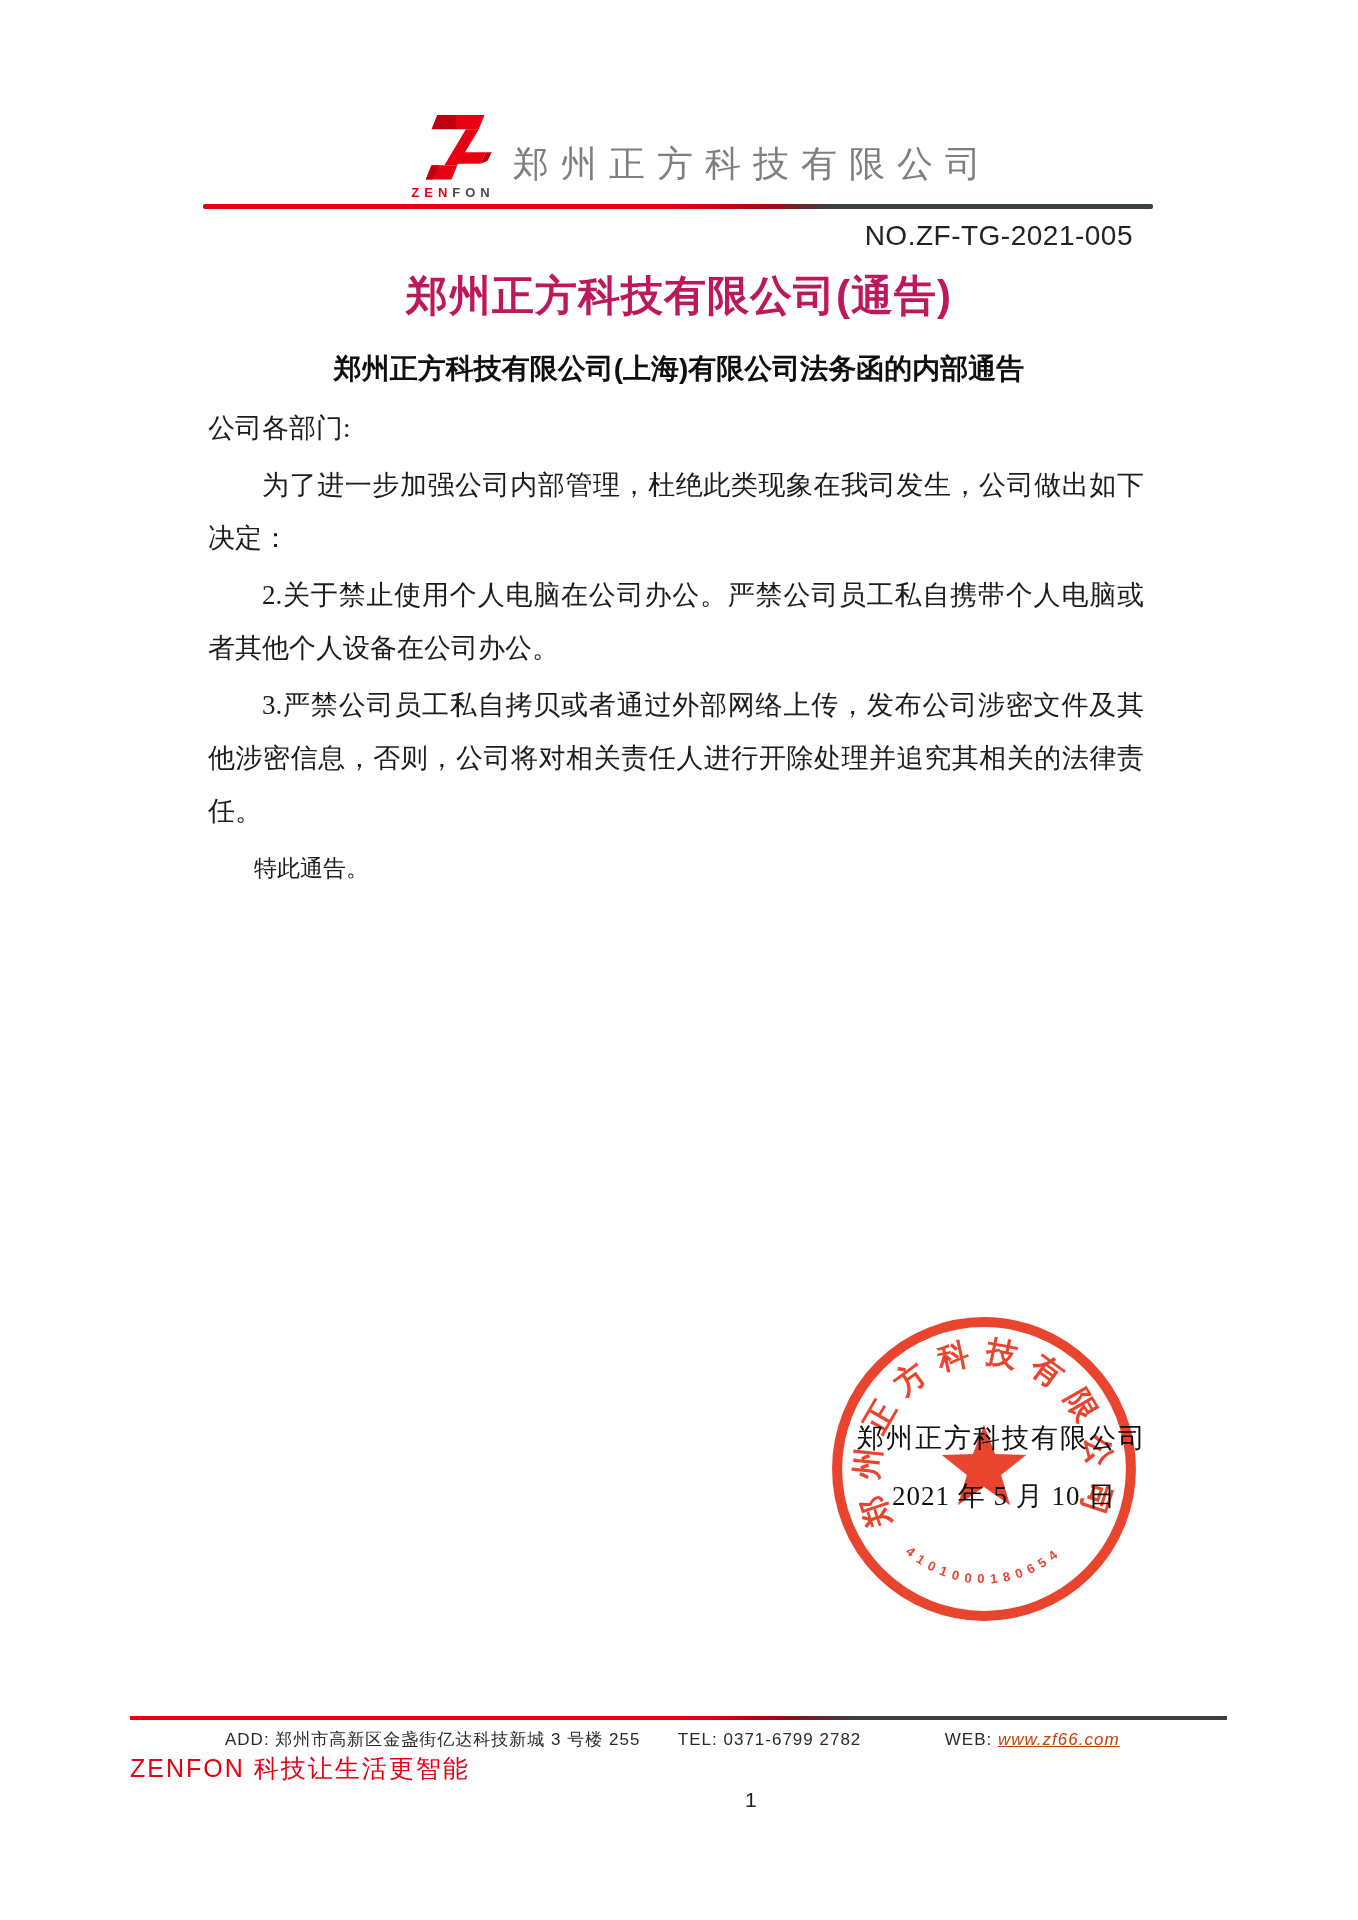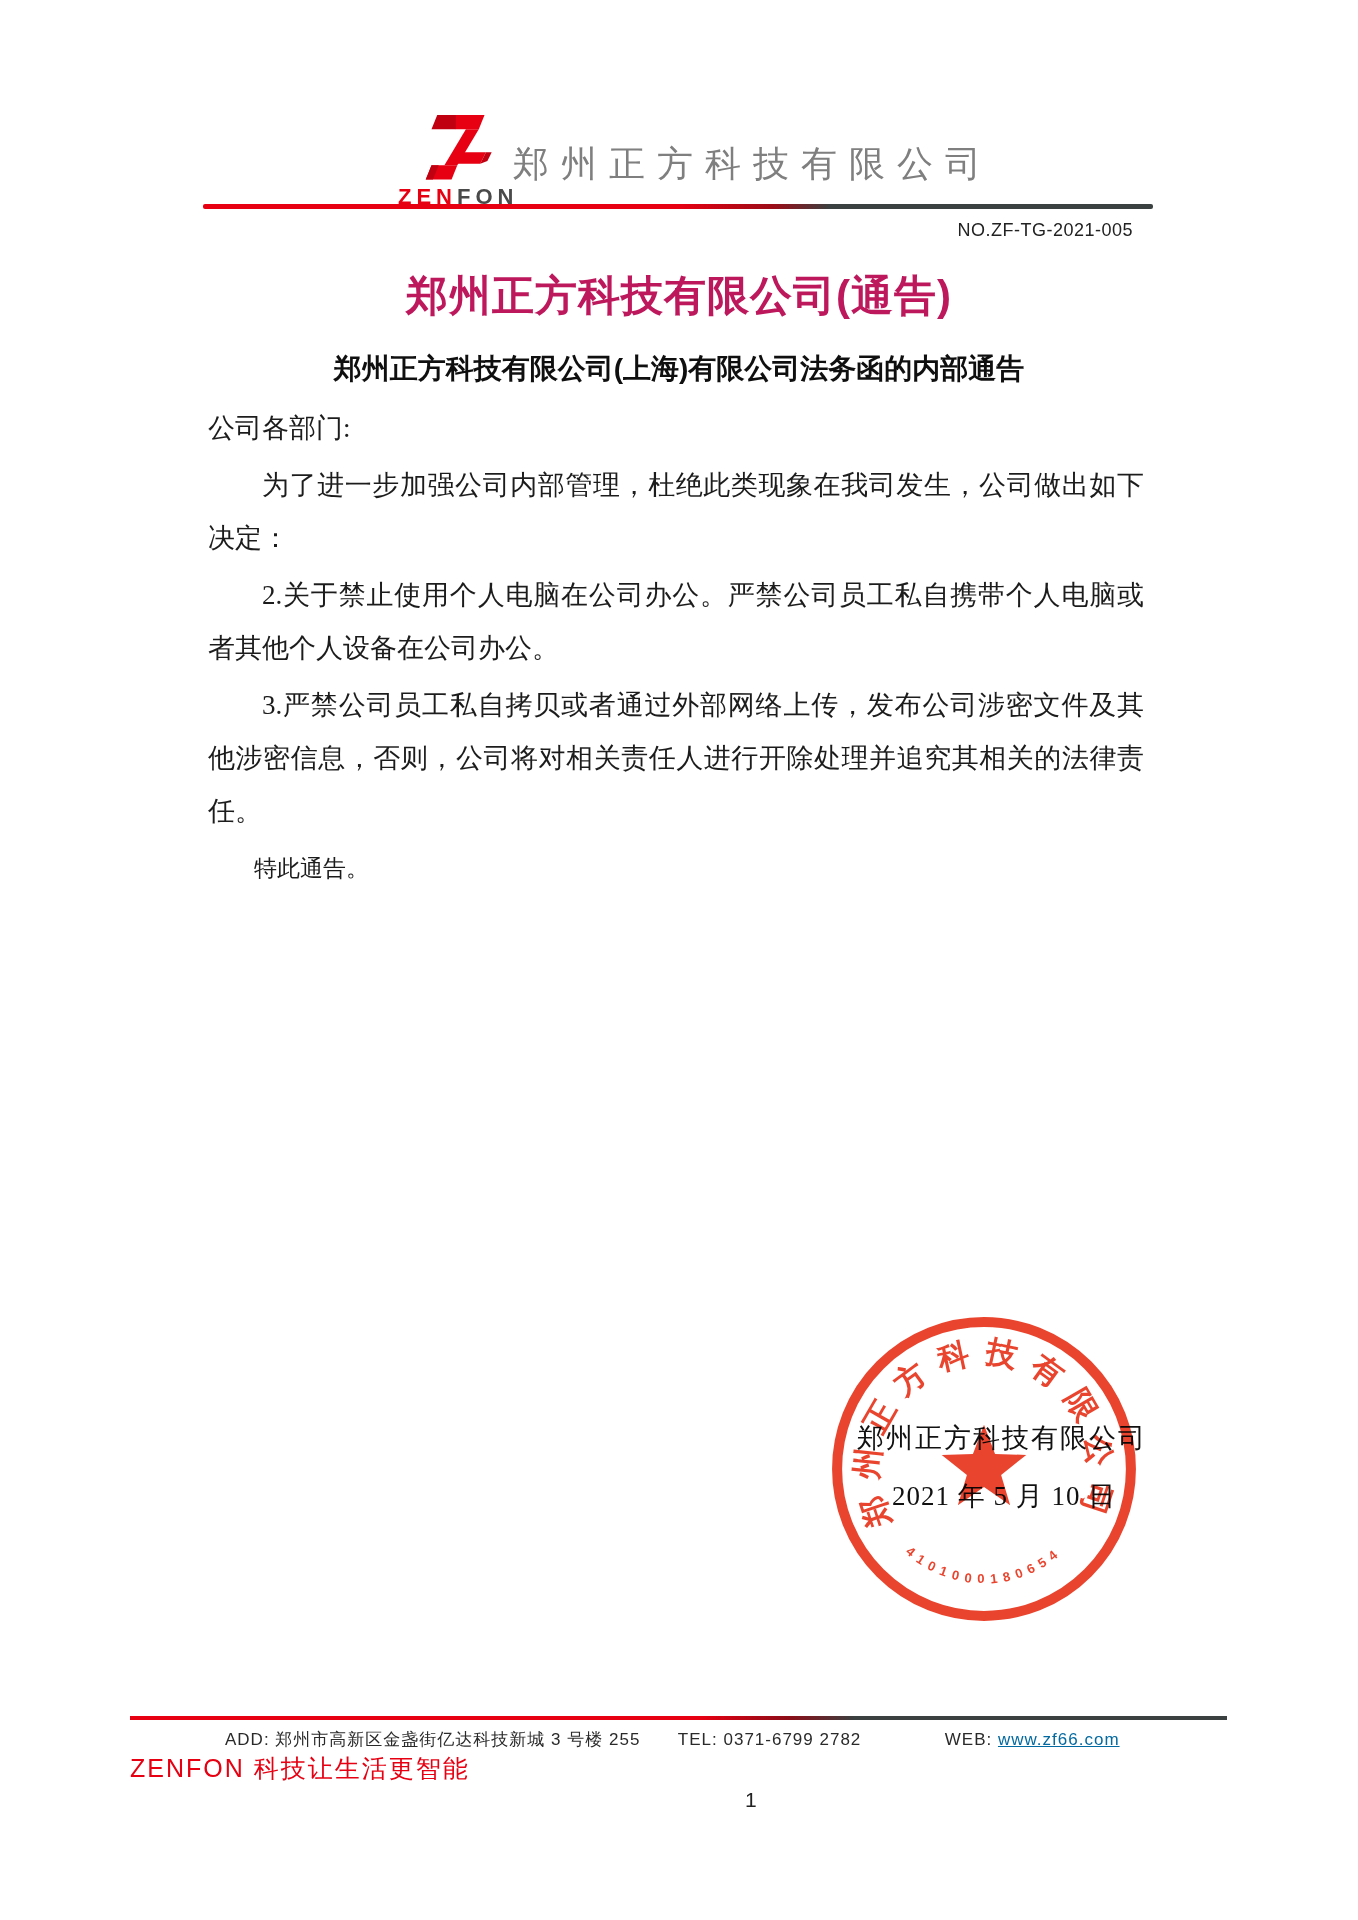--- a/index.html
+++ b/index.html
@@ -9,40 +9,40 @@
     background:#ffffff;
     overflow:hidden;
     font-family:"Liberation Serif","DejaVu Serif",serif;
     color:#1c1c1c;
   }
   
   .logo-wrap{position:absolute;left:398px;top:112px;width:110px;text-align:center;}
   .logo-mark{width:86px;height:72px;display:block;margin:0 auto;}
   .logo-word{
     font-family:"Liberation Sans","DejaVu Sans",sans-serif;
-    font-weight:bold;font-size:22px;letter-spacing:5px;line-height:1;
+    font-weight:bold;font-size:13px;letter-spacing:5px;line-height:1;
     margin-top:2px;white-space:nowrap;
   }
   .logo-word .zen{color:#e60012;}
   .logo-word .fon{color:#4a4a4a;}
   .header-company{
     position:absolute;left:513px;top:140px;
     font-family:"Liberation Sans","DejaVu Sans",sans-serif;
     font-size:36px;color:#7f7f7f;letter-spacing:12px;white-space:nowrap;
     font-weight:400;
   }
   .header-rule{
     position:absolute;left:203px;top:204px;width:950px;height:5px;
     background:linear-gradient(to right,#e60012 0%,#e60012 50%,#9b0d18 60%,#3b4040 66%,#3b4040 100%);
     border-radius:2px;
   }
   .doc-number{
     position:absolute;right:225px;top:220px;
     font-family:"Liberation Sans","DejaVu Sans",sans-serif;
-    font-size:18px;color:#222;letter-spacing:0.5px;
+    font-size:28px;color:#222;letter-spacing:0.5px;
   }
   
   .doc-title{
     position:absolute;left:0;top:268px;width:100%;text-align:center;
     font-family:"Liberation Sans","DejaVu Sans",sans-serif;
     font-size:42px;font-weight:bold;color:#be185d;letter-spacing:1px;
   }
   .doc-subtitle{
     position:absolute;left:0;top:350px;width:100%;text-align:center;
     font-family:"Liberation Sans","DejaVu Sans",sans-serif;
@@ -78,21 +78,21 @@
     position:absolute;left:130px;top:1716px;width:1097px;height:4px;
     background:linear-gradient(to right,#e60012 0%,#e60012 52%,#8c0d18 60%,#3b4040 66%,#3b4040 100%);
   }
   .footer-info{
     position:absolute;left:225px;top:1728px;width:1000px;
     font-family:"Liberation Sans","DejaVu Sans",sans-serif;
     font-size:17px;color:#2a2a2a;white-space:nowrap;letter-spacing:1px;
   }
   .footer-info .sep1{display:inline-block;width:26px;}
   .footer-info .sep2{display:inline-block;width:72px;}
-  .footer-info .web-url{text-decoration:underline;color:#0369a1;}
+  .footer-info .web-url{text-decoration:underline;color:#c2410c;font-style:italic;}
   .footer-slogan{
     position:absolute;left:130px;top:1752px;width:1097px;text-align:left;
     font-family:"Liberation Sans","DejaVu Sans",sans-serif;
     font-size:25px;font-weight:normal;color:#e60012;letter-spacing:2px;
   }
   .page-number{
     position:absolute;left:745px;top:1788px;
     font-family:"Liberation Sans","DejaVu Sans",sans-serif;
     font-size:21px;color:#222;
   }

